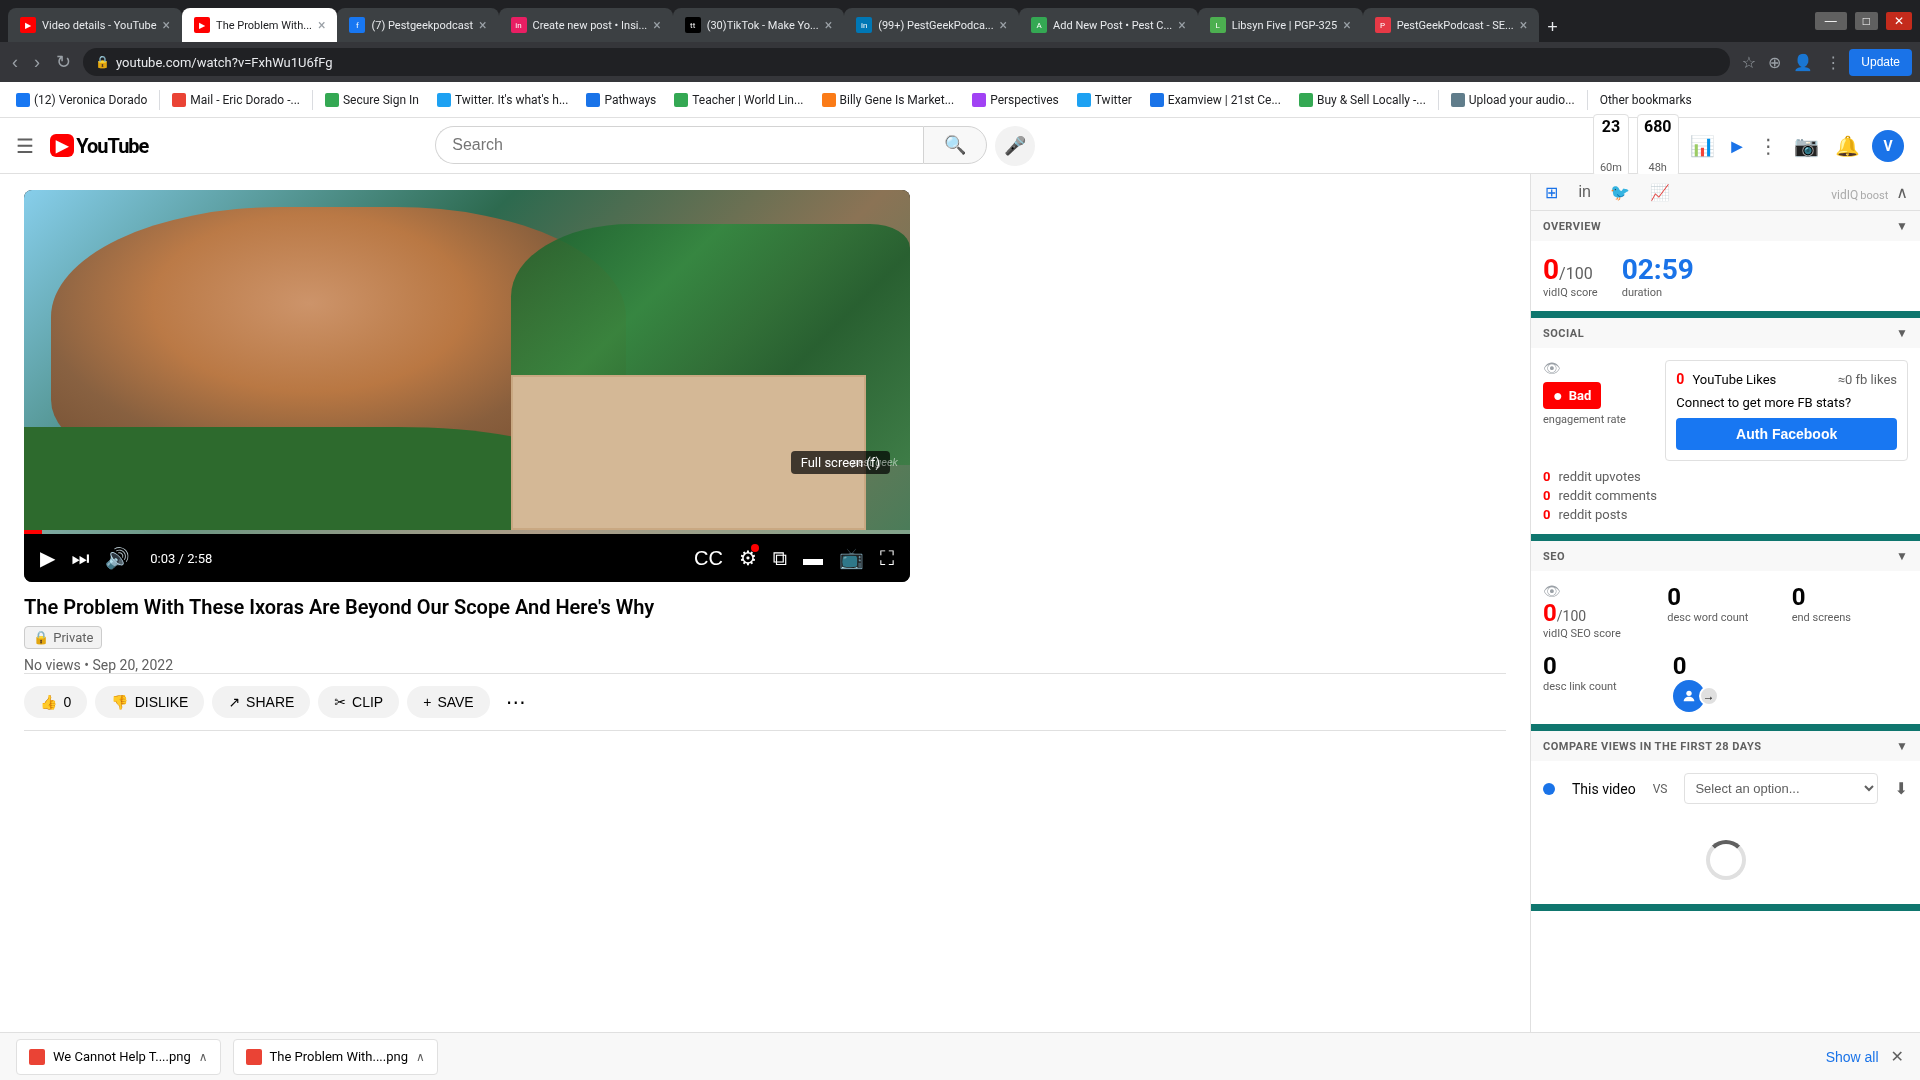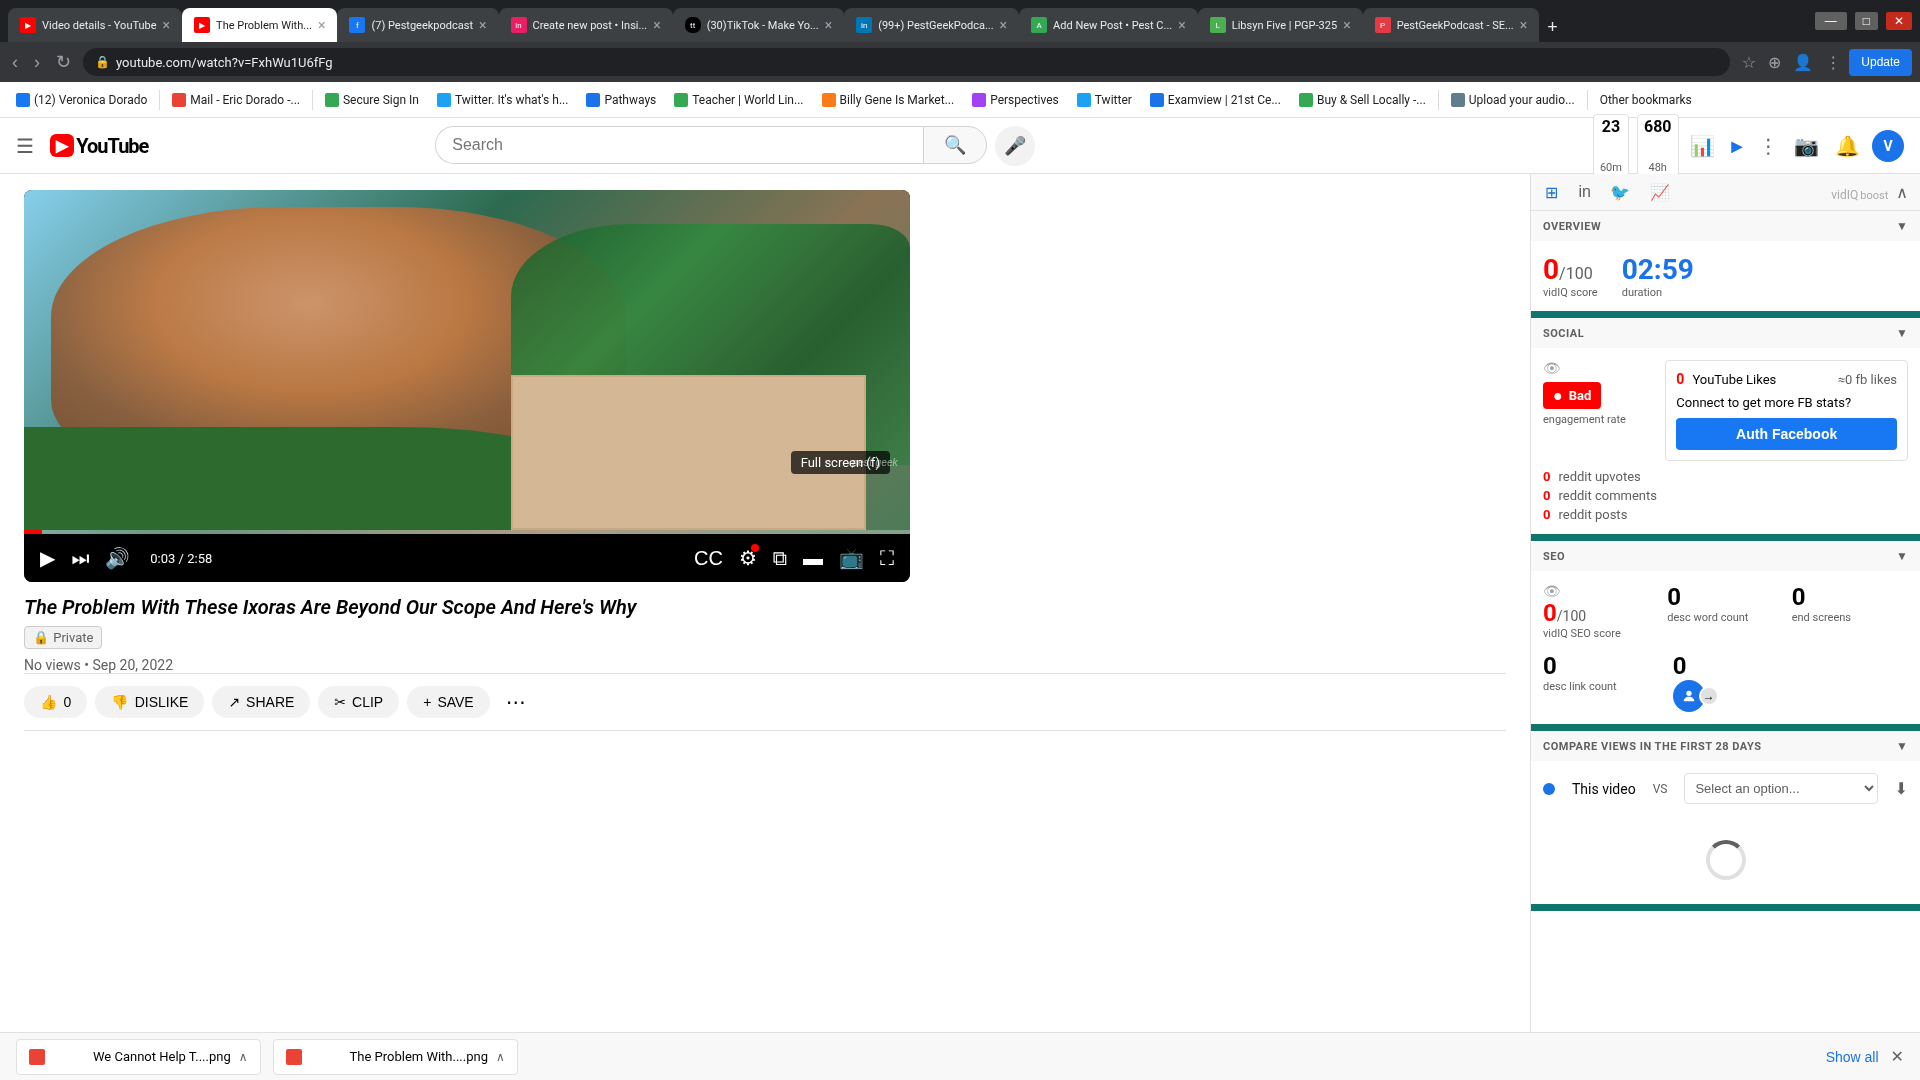--- a/index.html
+++ b/index.html
@@ -61,21 +61,21 @@
     .video-controls { background: rgba(0,0,0,0.85); height: 48px; display: flex; align-items: center; padding: 0 12px; gap: 8px; }
     .progress-bar { position: absolute; bottom: 48px; left: 0; right: 0; height: 4px; background: rgba(255,255,255,0.3); }
     .progress-fill { width: 2%; height: 100%; background: #f00; }
     .ctrl-btn { background: none; border: none; color: #fff; font-size: 20px; cursor: pointer; padding: 4px; }
     .time-display { color: #fff; font-size: 13px; margin-left: 8px; }
     .spacer { flex: 1; }
     .settings-btn-red { position: relative; }
     .red-dot { position: absolute; top: 2px; right: 2px; width: 8px; height: 8px; background: #f00; border-radius: 50%; }
 
     
-    .video-title { font-size: 20px; font-weight: 600; color: #030303; margin: 12px 0 6px; line-height: 1.3; font-style: italic; }
+    .video-title { font-size: 20px; font-weight: 600; color: #030303; margin: 12px 0 6px; line-height: 1.3; }
     .video-meta-row { display: flex; align-items: center; gap: 12px; margin-bottom: 8px; }
     .private-badge { display: flex; align-items: center; gap: 4px; background: #f2f2f2; border-radius: 4px; padding: 3px 8px; font-size: 13px; color: #606060; border: 1px solid #ccc; }
     .video-stats { color: #606060; font-size: 14px; }
     .video-actions { display: flex; align-items: center; gap: 8px; padding: 8px 0; border-top: 1px solid #e0e0e0; border-bottom: 1px solid #e0e0e0; }
     .action-btn { display: flex; align-items: center; gap: 6px; background: #f2f2f2; border: none; border-radius: 20px; padding: 8px 16px; font-size: 14px; cursor: pointer; color: #030303; font-weight: 500; }
     .action-more { background: none; border: none; font-size: 20px; cursor: pointer; padding: 8px; border-radius: 50%; }
 
     
     .vidiq-sidebar { width: 390px; background: #fff; border-left: 1px solid #e0e0e0; overflow-y: auto; flex-shrink: 0; }
     .vidiq-icon-btn { background: none; border: none; cursor: pointer; color: #606060; font-size: 16px; padding: 2px; }
@@ -140,21 +140,21 @@
 
     .loading-spinner { display: flex; justify-content: center; padding: 24px; }
     .spinner { width: 40px; height: 40px; border: 4px solid #e0e0e0; border-top: 4px solid #606060; border-radius: 50%; animation: spin 1s linear infinite; }
     @keyframes spin { to { transform: rotate(360deg); } }
 
     
     .downloads-bar { height: 48px; background: #f8f8f8; border-top: 1px solid #e0e0e0; display: flex; align-items: center; padding: 0 16px; gap: 12px; flex-shrink: 0; }
     .download-item { display: flex; align-items: center; gap: 8px; background: #fff; border: 1px solid #e0e0e0; border-radius: 4px; padding: 4px 12px; height: 36px; cursor: pointer; }
     .dl-icon { width: 16px; height: 16px; background: #1a73e8; border-radius: 2px; }
     .dl-icon-png { background: #ea4335; }
-    .dl-text { font-size: 13px; color: #030303; margin-left: 40px; }
+    .dl-text { font-size: 13px; color: #030303; }
     .dl-chevron { color: #606060; font-size: 12px; }
     .dl-spacer { flex: 1; }
     .show-all-btn { color: #1a73e8; font-size: 14px; cursor: pointer; background: none; border: none; }
     .close-downloads { color: #606060; cursor: pointer; background: none; border: none; font-size: 16px; }
 
     
     .bm-gmail { background: #ea4335; }
     .bm-blue { background: #1a73e8; }
     .bm-green { background: #34a853; }
     .bm-orange { background: #fa7b17; }
@@ -191,21 +191,21 @@
       <span class="tab-close">×</span>
     </div>
 
     <div class="tab">
       <div class="tab-favicon" style="background:#e91e63;">in</div>
       <span class="tab-title">Create new post • Insi...</span>
       <span class="tab-close">×</span>
     </div>
 
     <div class="tab">
-      <div class="tab-favicon" style="background:#000000;border-radius:7px;">tt</div>
+      <div class="tab-favicon" style="background:#000000;">tt</div>
       <span class="tab-title">(30)TikTok - Make Yo...</span>
       <span class="tab-close">×</span>
     </div>
 
     <div class="tab">
       <div class="tab-favicon" style="background:#0077b5;">in</div>
       <span class="tab-title">(99+) PestGeekPodca...</span>
       <span class="tab-close">×</span>
     </div>
 

